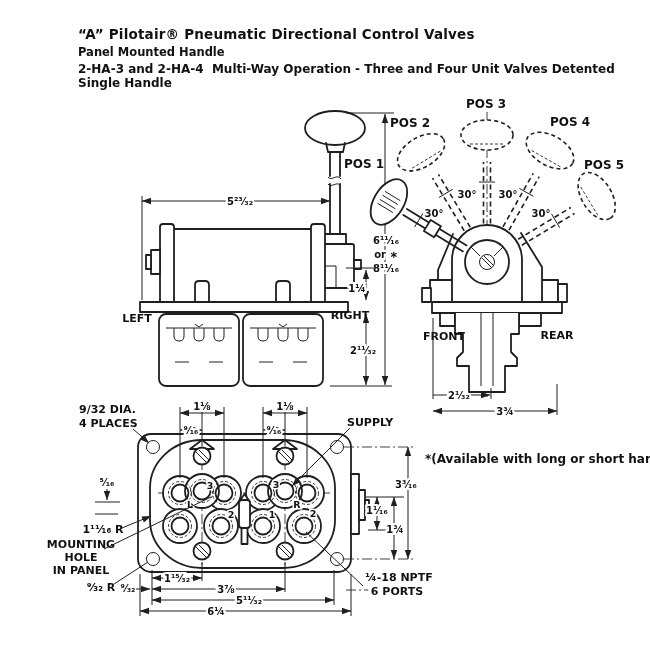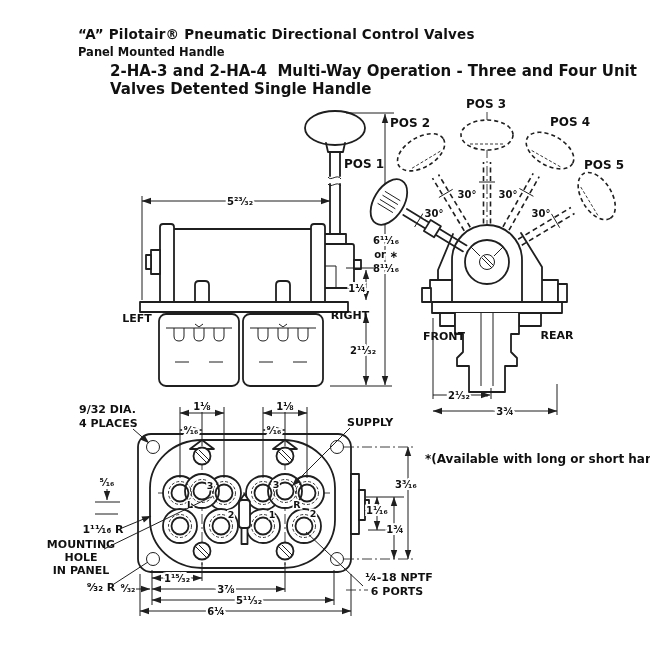--- a/index.html
+++ b/index.html
@@ -1,21 +1,21 @@
 <!DOCTYPE html>
 <html><head>
 <meta charset="utf-8">
 <style>
   html,body{margin:0;padding:0;background:#fff;}
   .canvas{position:relative;width:650px;height:650px;background:#ffffff;overflow:hidden;
           font-family:"DejaVu Sans",sans-serif;}
   .hdr{position:absolute;left:78px;top:26px;color:#111;}
   .hdr .l1{font-size:13.5px;font-weight:bold;letter-spacing:.2px;}
   .hdr .l2{font-size:11.5px;font-weight:bold;margin-top:3px;}
-  .hdr .l3{font-size:15px;font-weight:bold;margin-top:3px;white-space:pre-wrap;margin-left:32px;}
+  .hdr .l3{font-size:12px;font-weight:bold;margin-top:3px;white-space:pre-wrap;}
   svg{position:absolute;left:0;top:0;}
   .ln{fill:none;stroke:#1f1f1f;stroke-width:1.8;stroke-linejoin:round;stroke-linecap:round;}
   .lw{fill:#fff;stroke:#1f1f1f;stroke-width:1.8;stroke-linejoin:round;}
   .thin{fill:none;stroke:#1f1f1f;stroke-width:1;}
   .dimln{fill:none;stroke:#1f1f1f;stroke-width:1;}
   .dsh{fill:none;stroke:#1f1f1f;stroke-width:1.6;stroke-dasharray:5 3.5;}
   .dshw{fill:#fff;stroke:#1f1f1f;stroke-width:1.6;stroke-dasharray:4 3;}
   .thr{fill:none;stroke:#1f1f1f;stroke-width:.9;stroke-dasharray:3 2;}
   .cl{fill:none;stroke:#2a2a2a;stroke-width:.9;stroke-dasharray:10 3 2 3;}
   .dm{marker-start:url(#ar);marker-end:url(#ar);}

